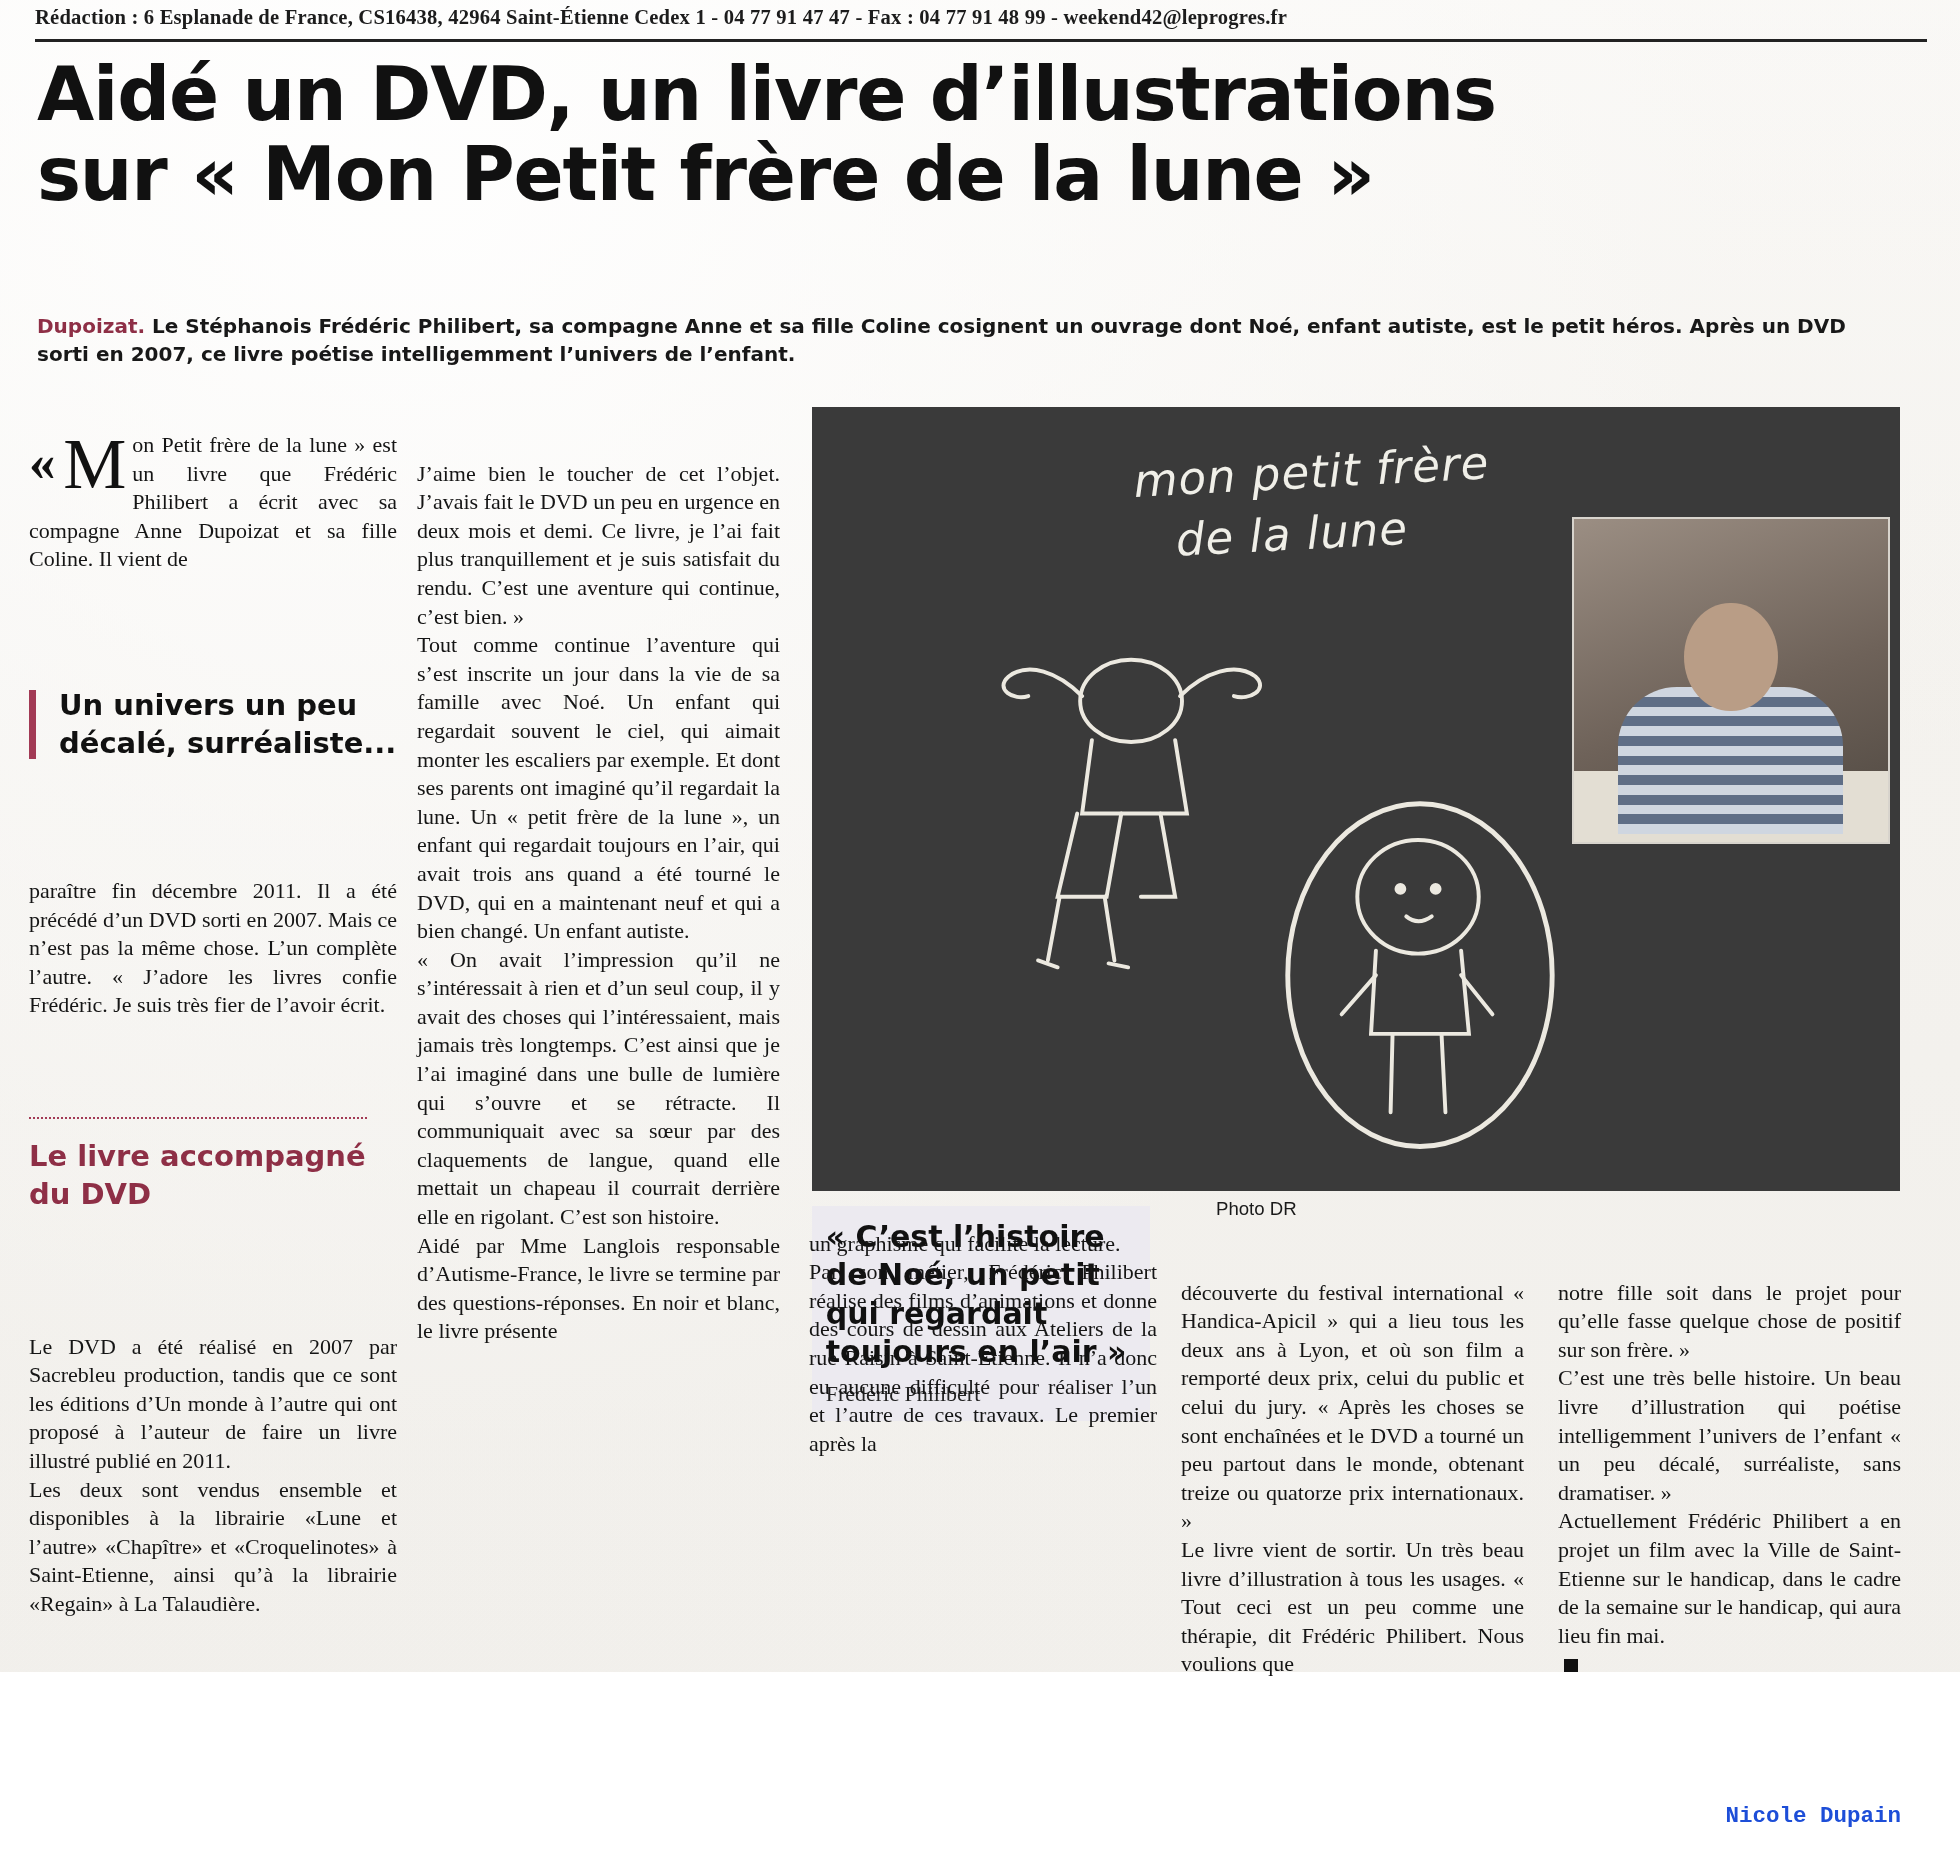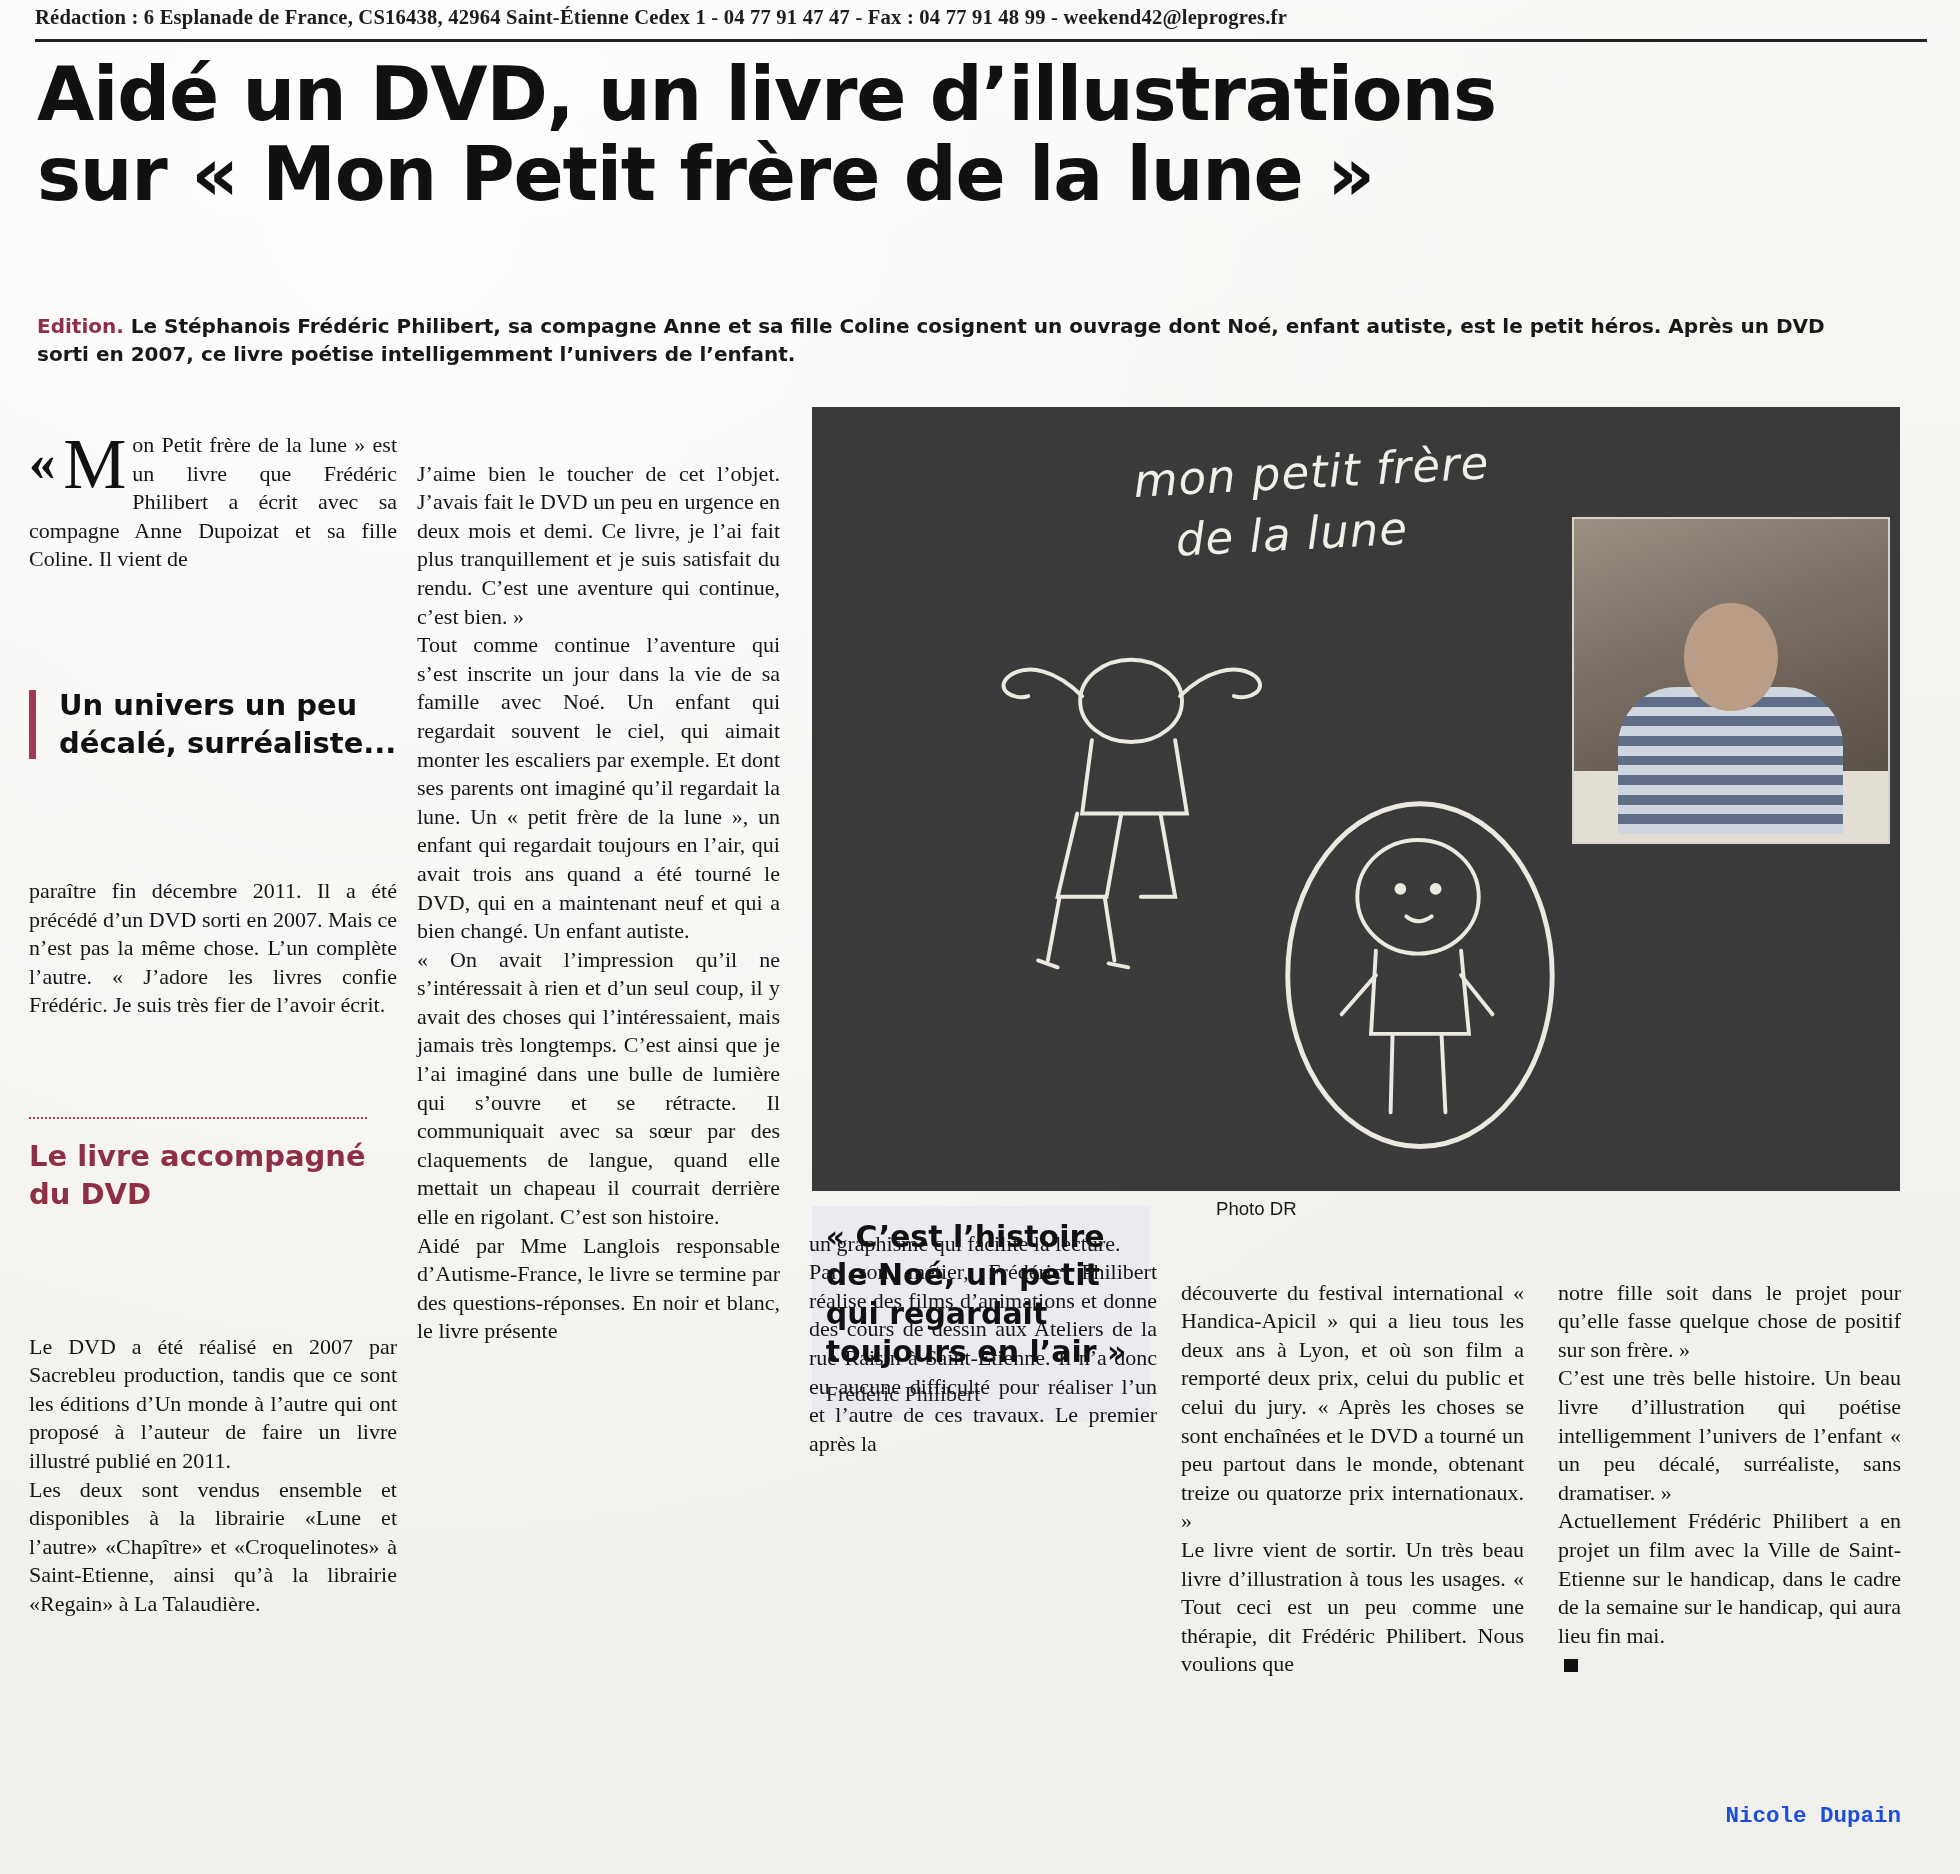--- a/index.html
+++ b/index.html
@@ -11,21 +11,21 @@
     width: 1960px;
     height: 1874px;
     font-family: "Liberation Serif", serif;
     color: #1a1a1a;
     position: relative;
     overflow: hidden;
   }
   .page {
     position: absolute;
     left: 0; top: 0;
-    width: 1960px; height: 1874px;
+    width: 1960px; height: 1672px;
     background: #f7f5f2;
   }
   
   .paper-tint {
     position: absolute;
     inset: 0;
     background:
       radial-gradient(ellipse at 20% 10%, rgba(255,255,255,0.85), rgba(243,241,237,0.2) 60%),
       linear-gradient(180deg, #fbfaf8 0%, #f4f2ee 45%, #f1efeb 100%);
     pointer-events: none;
@@ -248,21 +248,21 @@
 
   <div class="masthead">Rédaction : 6 Esplanade de France, CS16438, 42964 Saint-Étienne Cedex 1 - 04 77 91 47 47 - Fax : 04 77 91 48 99 - weekend42@leprogres.fr</div>
   <div class="rule-top"></div>
 
   <div class="headline">
     <div>Aidé un DVD, un livre d’illustrations</div>
     <div>sur « Mon Petit frère de la lune »</div>
   </div>
 
   <div class="standfirst">
-    <span class="kicker">Edition.</span><span> Le Stéphanois Frédéric Philibert, sa compagne Anne et sa fille Coline cosignent un ouvrage dont Noé, enfant autiste, est le petit héros. Après un DVD sorti en 2007, ce livre poétise intelligemment l’univers de l’enfant.</span>
+    <span class="kicker">Dupoizat.</span><span> Le Stéphanois Frédéric Philibert, sa compagne Anne et sa fille Coline cosignent un ouvrage dont Noé, enfant autiste, est le petit héros. Après un DVD sorti en 2007, ce livre poétise intelligemment l’univers de l’enfant.</span>
   </div>
 
   <div class="col" id="col1">
     <p>
       <span class="dropquote">«</span><span class="dropcap">M</span><span>on Petit frère de la lune » est un livre que Frédéric Philibert a écrit avec sa compagne Anne Dupoizat et sa fille Coline. Il vient de</span>
     </p>
   </div>
 
   <div class="subhead" id="sub1">Un univers un peu décalé, surréaliste...</div>
 

